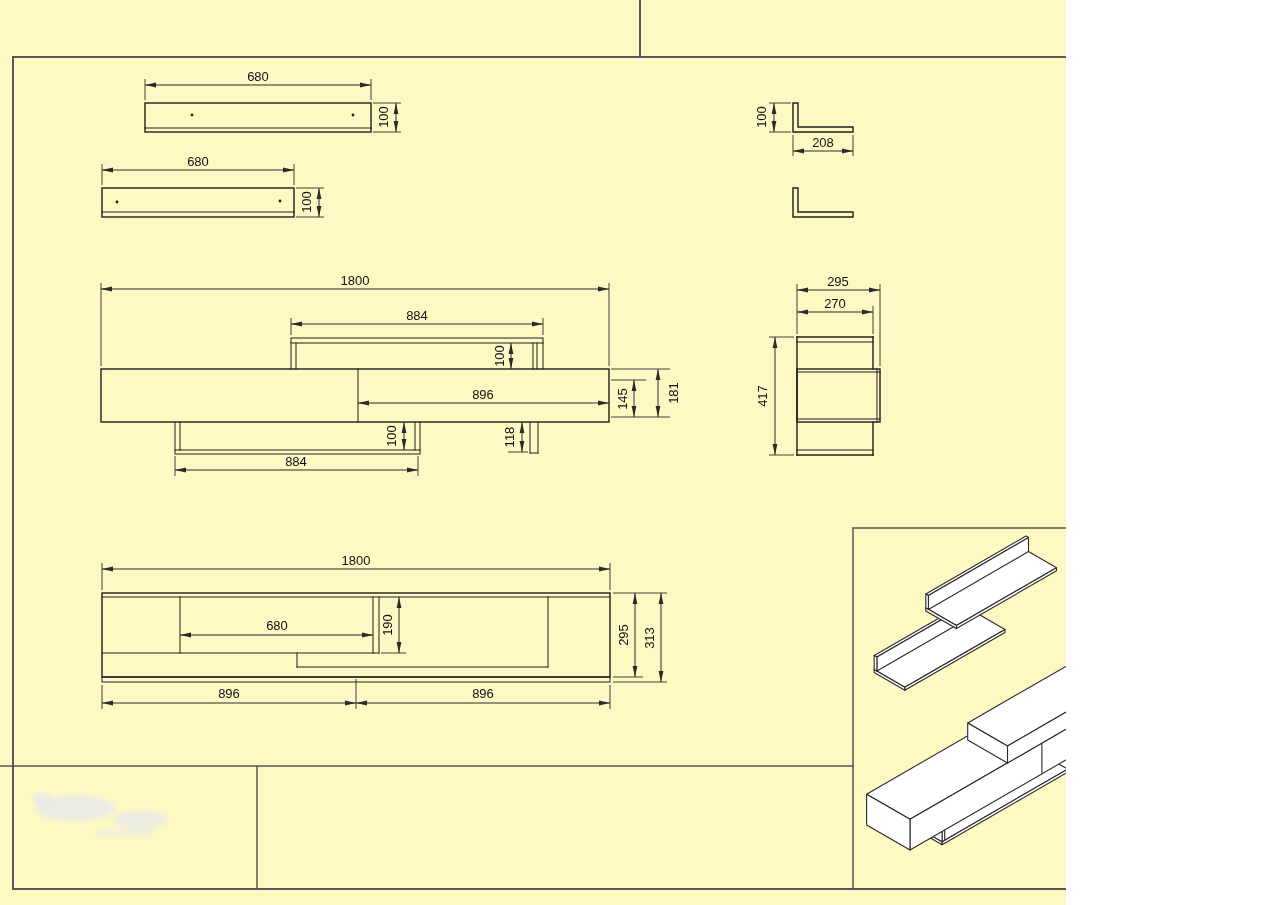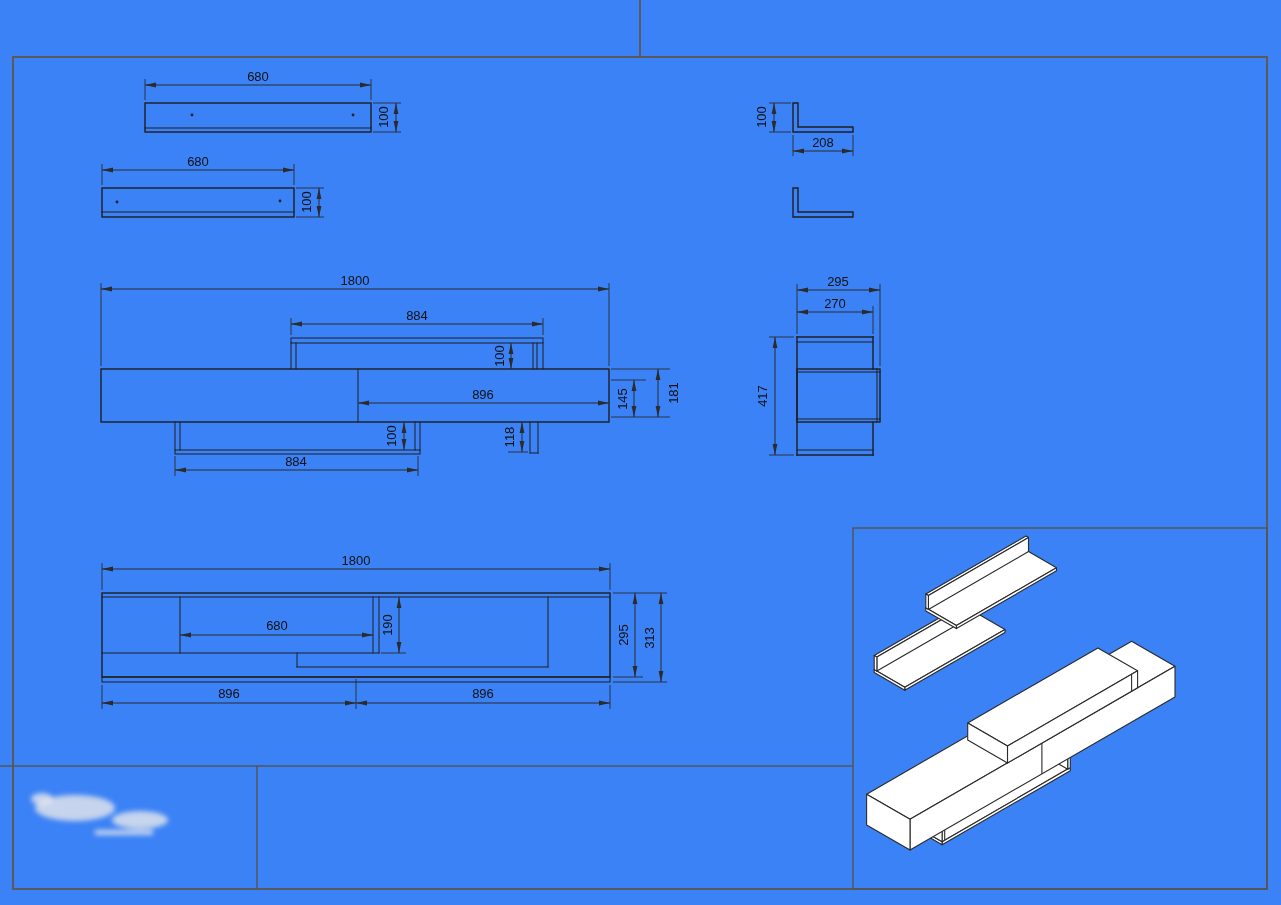--- a/index.html
+++ b/index.html
@@ -1,16 +1,16 @@
 <!DOCTYPE html>
 <html><head>
 <meta charset="utf-8">
 <style>
   html,body{margin:0;padding:0;background:#fff;}
-  .stage{position:relative;width:1281px;height:905px;background:#3b82f6;overflow:hidden;
+  .stage{position:relative;width:1066px;height:905px;background:#fef9c3;overflow:hidden;
          font-family:"Liberation Sans",sans-serif;}
   svg{display:block;}
   .frame{stroke:#5a5a5a;stroke-width:2;fill:none;}
   .frame-thin{stroke:#555;stroke-width:1.5;fill:none;}
   .geo{stroke:#1f1f1f;stroke-width:1.4;fill:none;stroke-linecap:square;}
   .geo-thin{stroke:#1f1f1f;stroke-width:1;fill:none;stroke-linecap:square;}
   .dl{stroke:#2b2b2b;stroke-width:1;fill:none;
       marker-start:url(#ar);marker-end:url(#ar);}
   .ext{stroke:#2b2b2b;stroke-width:0.9;fill:none;}
   text.dim{font:13px "Liberation Sans",sans-serif;fill:#111;text-anchor:middle;}

